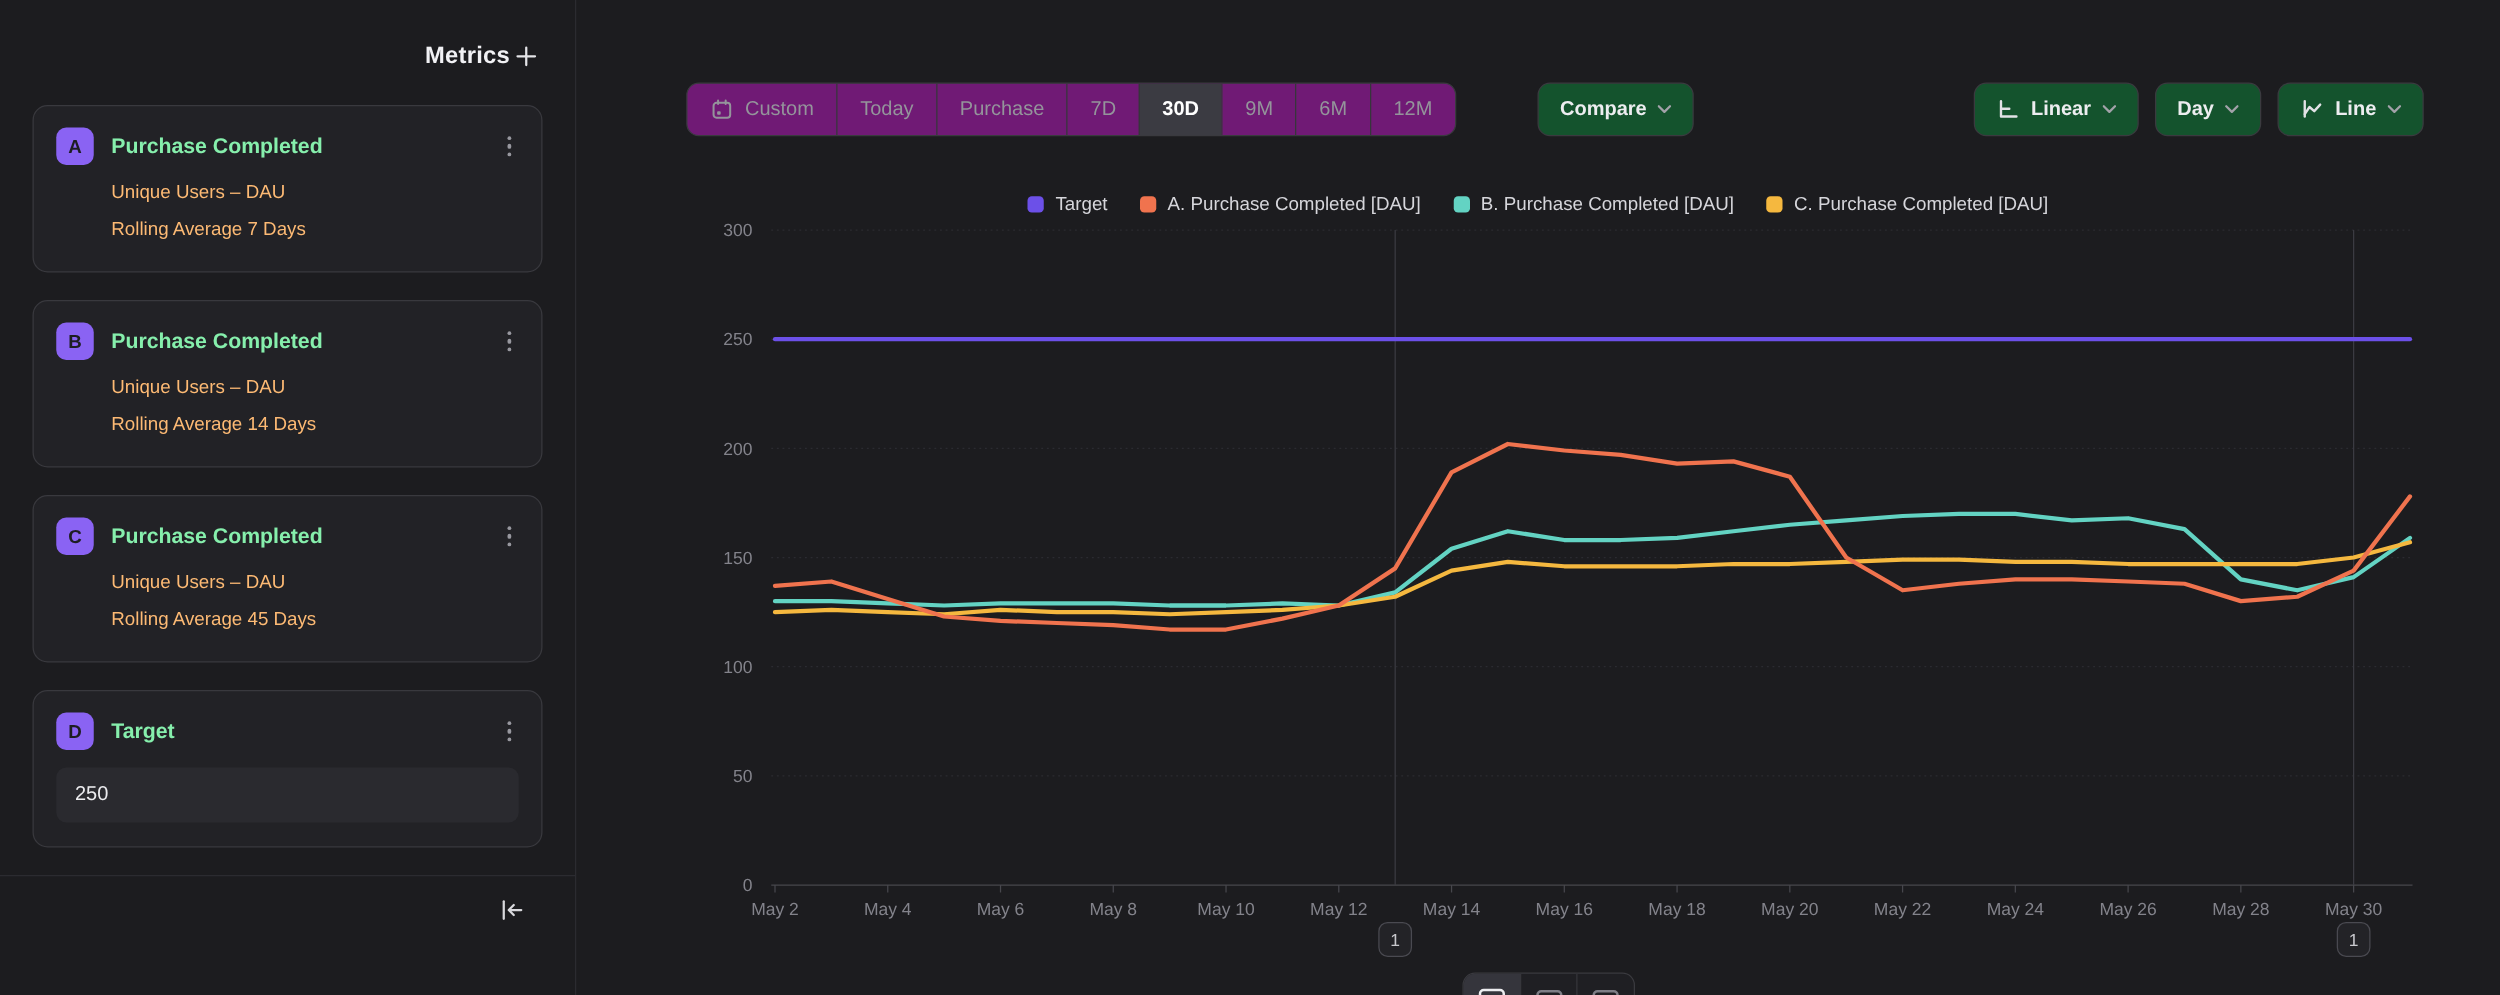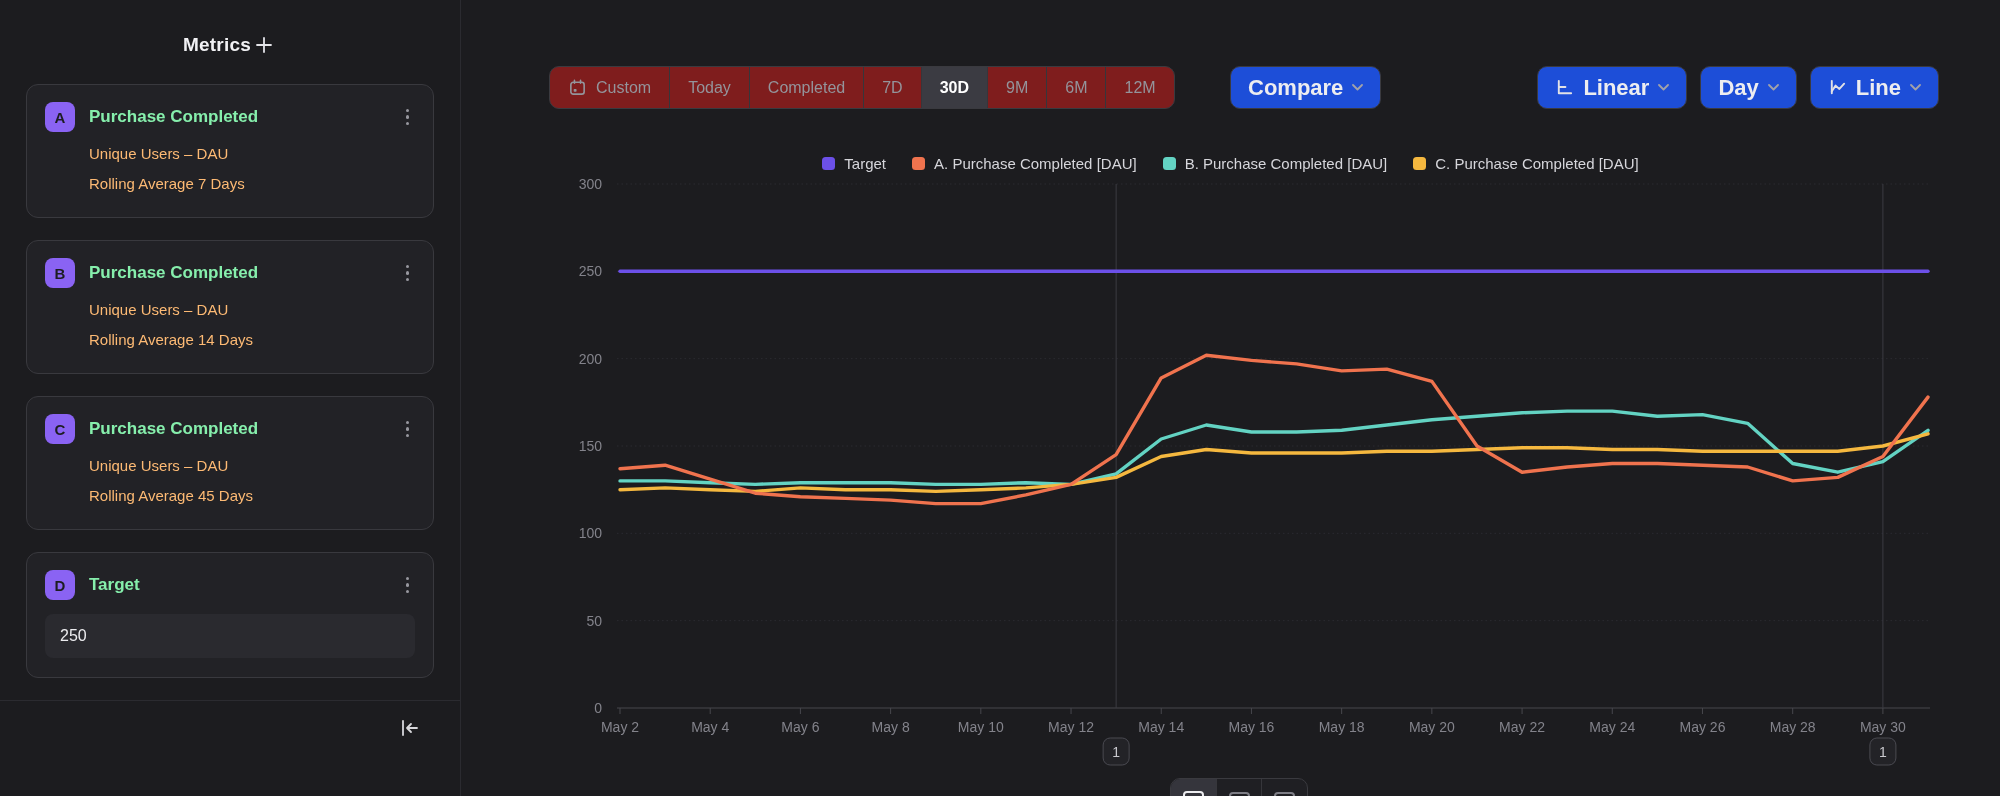--- a/index.html
+++ b/index.html
@@ -10,21 +10,21 @@
     font-family:"Liberation Sans", sans-serif;
     -webkit-font-smoothing:antialiased;
   }
   
   .sidebar {
     position:absolute; left:0; top:0; width:461px; height:796px;
     border-right:1px solid #2B2B30; background:#1C1C1F;
   }
   .sb-header {
     margin:30px 26px 24px 26px; height:30px;
-    display:flex; align-items:center; justify-content:center;
+    display:flex; align-items:center; justify-content:flex-end;
   }
   .sb-title { font-size:19px; font-weight:700; color:#F1F1F4; letter-spacing:.2px; }
   .icon-btn { width:26px; height:26px; display:flex; align-items:center; justify-content:center; cursor:pointer; }
   .metric-card {
     margin:0 26px 22px 26px; height:134px;
     background:#222226; border:1px solid #39393E; border-radius:12px;
     padding:17px 18px;
   }
   .metric-card.target { height:126px; }
   .card-head { display:flex; align-items:center; gap:14px; }
@@ -50,34 +50,34 @@
   .filter-title { font-size:17px; font-weight:700; color:#8D8D95; }
   .sb-divider { margin-top:2px; border-top:1px solid #2B2B30; }
   .collapse-row { margin:14px 38px 0 0; display:flex; justify-content:flex-end; }
 
   
   .main { position:absolute; left:461px; top:0; width:1539px; height:796px; }
 
   .ranges {
     position:absolute; left:88px; top:66px; height:43px;
     display:flex; align-items:stretch;
-    background:#7f1d1d; border:1px solid #3A3A3F; border-radius:10px;
+    background:#701a75; border:1px solid #3A3A3F; border-radius:10px;
     overflow:hidden;
   }
   .seg {
     display:flex; align-items:center; gap:9px; padding:0 18px;
     font-size:16px; color:#94949B; cursor:pointer; white-space:nowrap;
   }
   .seg + .seg { border-left:1px solid #36363B;justify-content:flex-end; }
   .seg.active { background:#3B3B42; color:#FFFFFF; font-weight:700; }
 
   .btn {
     height:43px; display:flex; align-items:center; gap:9px; padding:0 17px;
-    background:#1d4ed8; border:1px solid #3A3A3F; border-radius:10px;
-    font-size:22px; font-weight:700; color:#EDEDF0; cursor:pointer; white-space:nowrap;
+    background:#14532d; border:1px solid #3A3A3F; border-radius:10px;
+    font-size:16px; font-weight:700; color:#EDEDF0; cursor:pointer; white-space:nowrap;
   }
   .compare-btn { position:absolute; left:769px; top:66px; }
   .right-controls { position:absolute; right:61px; top:66px; display:flex; gap:13px;padding-left:16px; }
 
   .legend {
     position:absolute; left:0; top:155px; width:100%;
     display:flex; justify-content:center; align-items:center; gap:26px;
   }
   .legend-item { display:flex; align-items:center; gap:9px; cursor:pointer; }
   .legend-swatch { width:13px; height:13px; border-radius:3.5px; flex:none; }
@@ -184,21 +184,21 @@
           <rect x="3" y="4.5" width="14" height="12.5" rx="2.5" fill="none" stroke="#94949B" stroke-width="1.7"></rect>
           <path d="M6.8 2.5v3M13.2 2.5v3" stroke="#94949B" stroke-width="1.7" stroke-linecap="round"></path>
           <rect x="6" y="11.5" width="3" height="3" rx="0.8" fill="#94949B"></rect>
         </svg>
         <span>Custom</span>
       </div>
       <div class="seg">
         <span>Today</span>
       </div>
       <div class="seg">
-        <span>Completed</span>
+        <span>Purchase</span>
       </div>
       <div class="seg">
         <span>7D</span>
       </div>
       <div class="seg active">
         <span>30D</span>
       </div>
       <div class="seg">
         <span>9M</span>
       </div>

